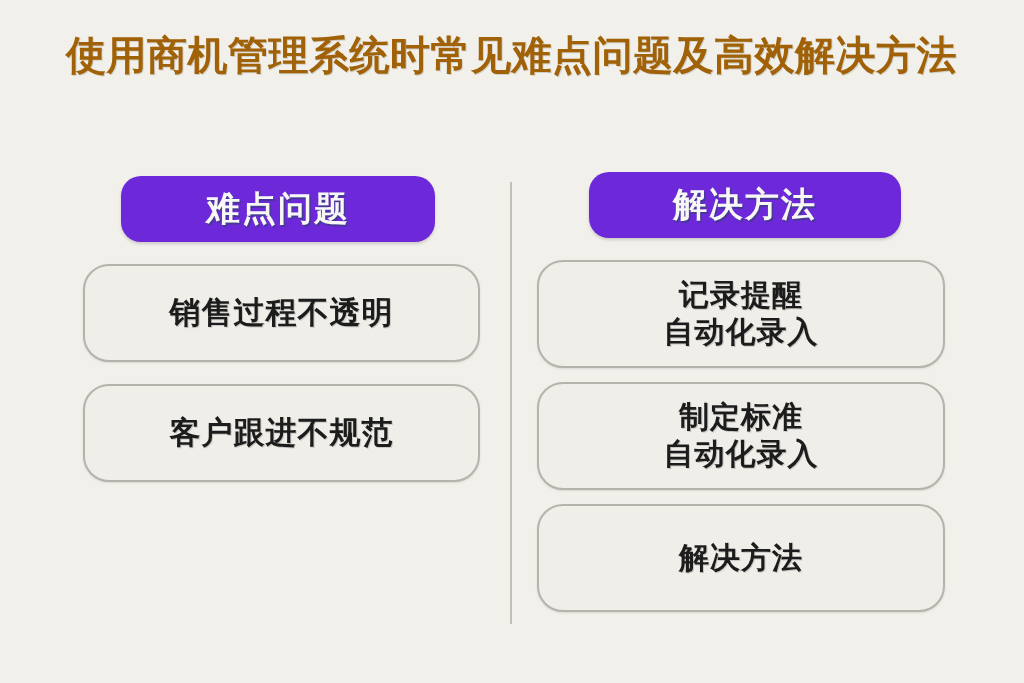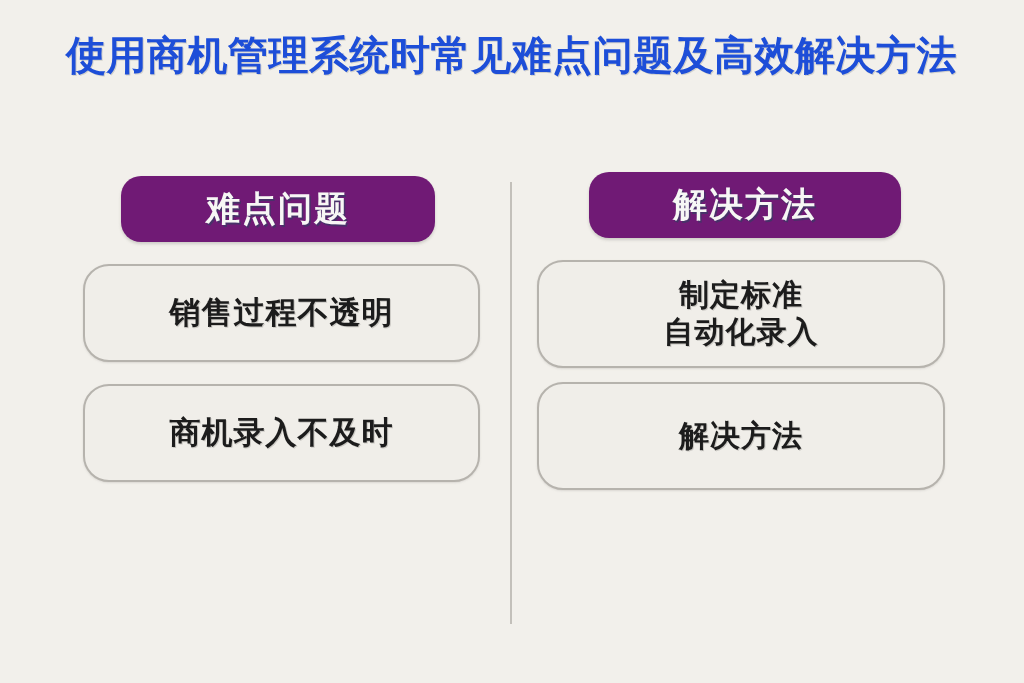--- a/index.html
+++ b/index.html
@@ -18,21 +18,21 @@
   
   .title {
     position: absolute;
     left: 66px;
     top: 30px;
     width: 910px;
     font-size: 40px;
     font-weight: bold;
     line-height: 1.26;
     letter-spacing: 0.5px;
-    color: #1d4ed8;
+    color: #a16207;
     text-shadow: 1px 1px 0 rgba(150,148,142,0.35);
   }
 
   
   .board {
     position: absolute;
     left: 0;
     top: 168px;
     width: 1024px;
     height: 470px;
@@ -52,21 +52,21 @@
     top: 0;
     width: 400px;
   }
   .column.left  { left: 83px; }
   .column.right { left: 537px; }
 
   
   .pill {
     height: 66px;
     border-radius: 20px;
-    background: #701a75;
+    background: #6d28d9;
     display: flex;
     align-items: center;
     justify-content: center;
     box-shadow: 0 2px 3px rgba(120,118,112,0.30);
     font-family: Liberation Serif, serif;
   }
   .column.left .pill  { width: 314px; margin-left: 38px; margin-top: 8px; }
   .column.right .pill { width: 312px; margin-left: 52px; margin-top: 4px; justify-content: center; }
 
   .pill-label {
@@ -126,32 +126,38 @@
     </div>
 
     <div class="cards">
       <div class="card">
         <div class="card-text">
           <span class="card-line">销售过程不透明</span>
         </div>
       </div>
       <div class="card">
         <div class="card-text">
-          <span class="card-line">商机录入不及时</span>
+          <span class="card-line">客户跟进不规范</span>
         </div>
       </div>
     </div>
   </div>
 
   <div class="column right">
     <div class="pill">
       <span class="pill-label">解决方法</span>
     </div>
 
     <div class="cards">
+      <div class="card">
+        <div class="card-text">
+          <span class="card-line">记录提醒</span>
+          <span class="card-line">自动化录入</span>
+        </div>
+      </div>
       <div class="card">
         <div class="card-text">
           <span class="card-line">制定标准</span>
           <span class="card-line">自动化录入</span>
         </div>
       </div>
       <div class="card">
         <div class="card-text">
           <span class="card-line">解决方法</span>
         </div>

